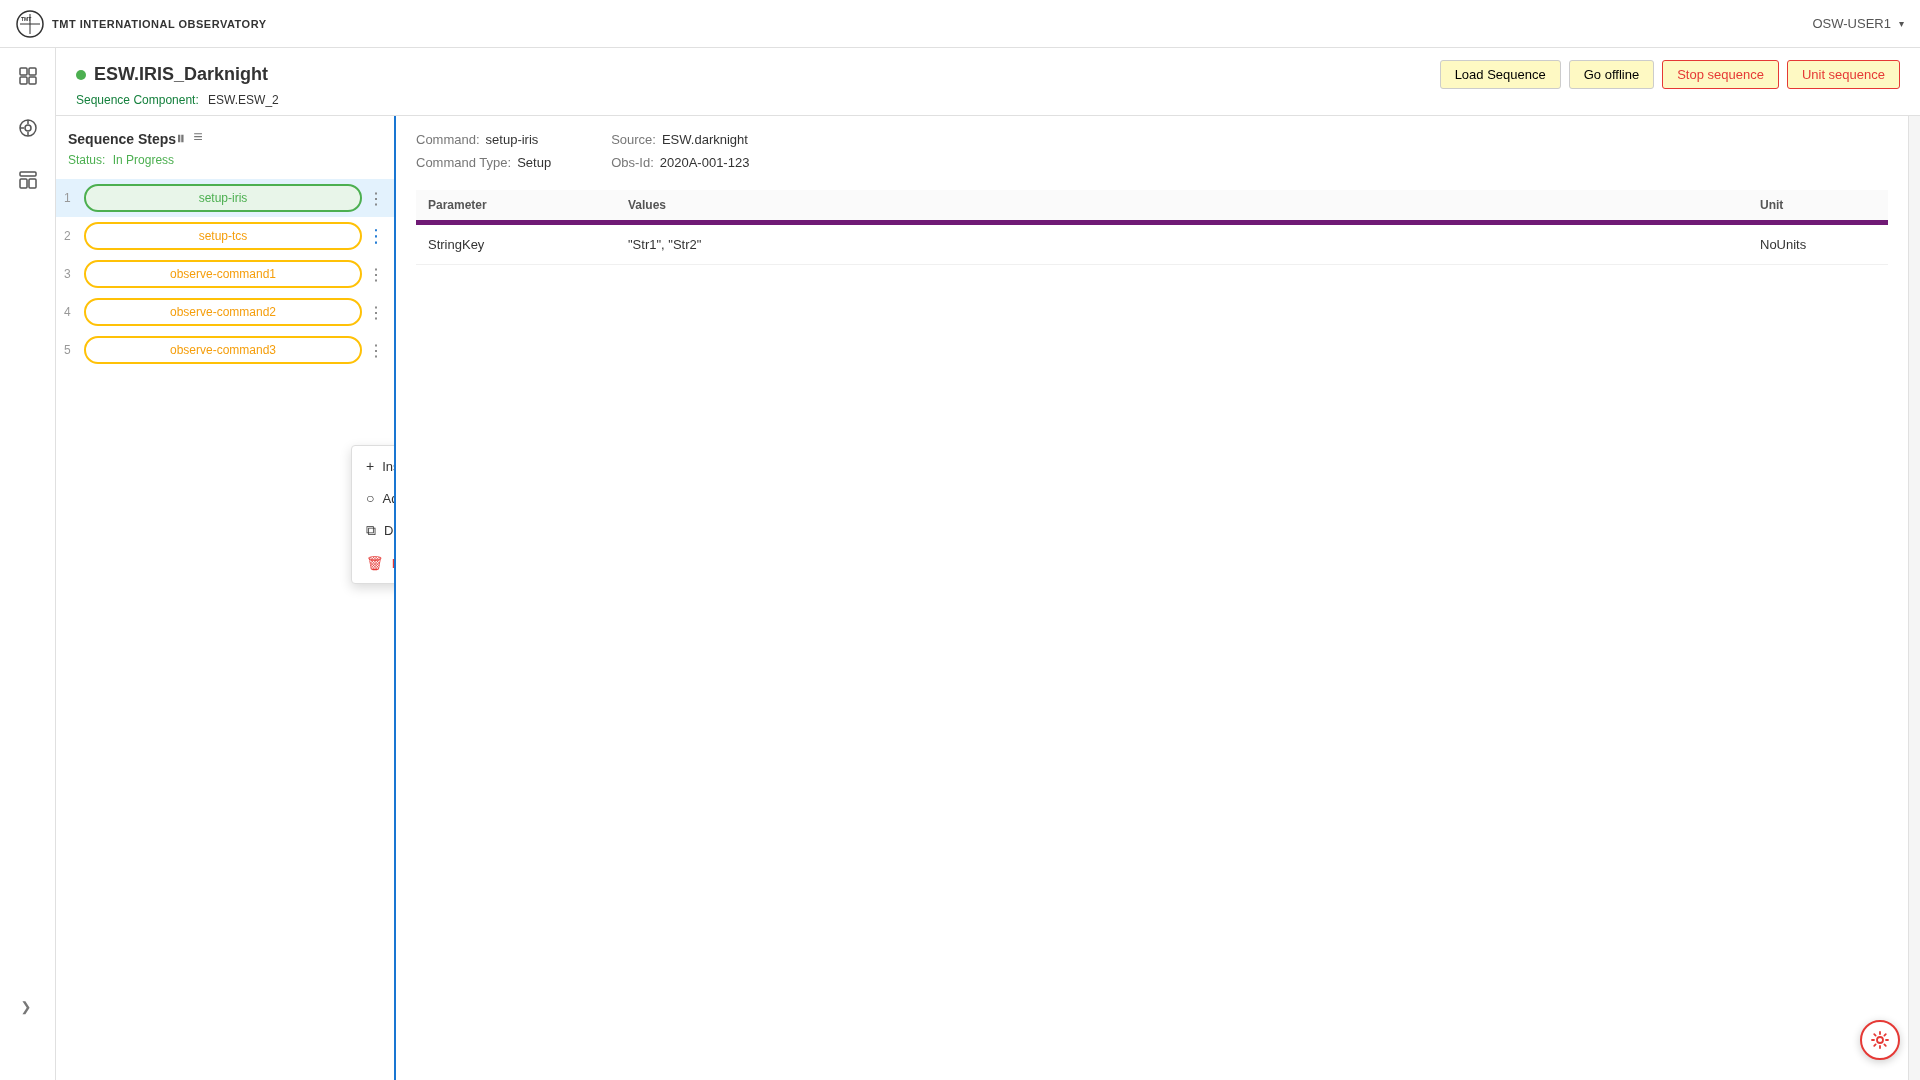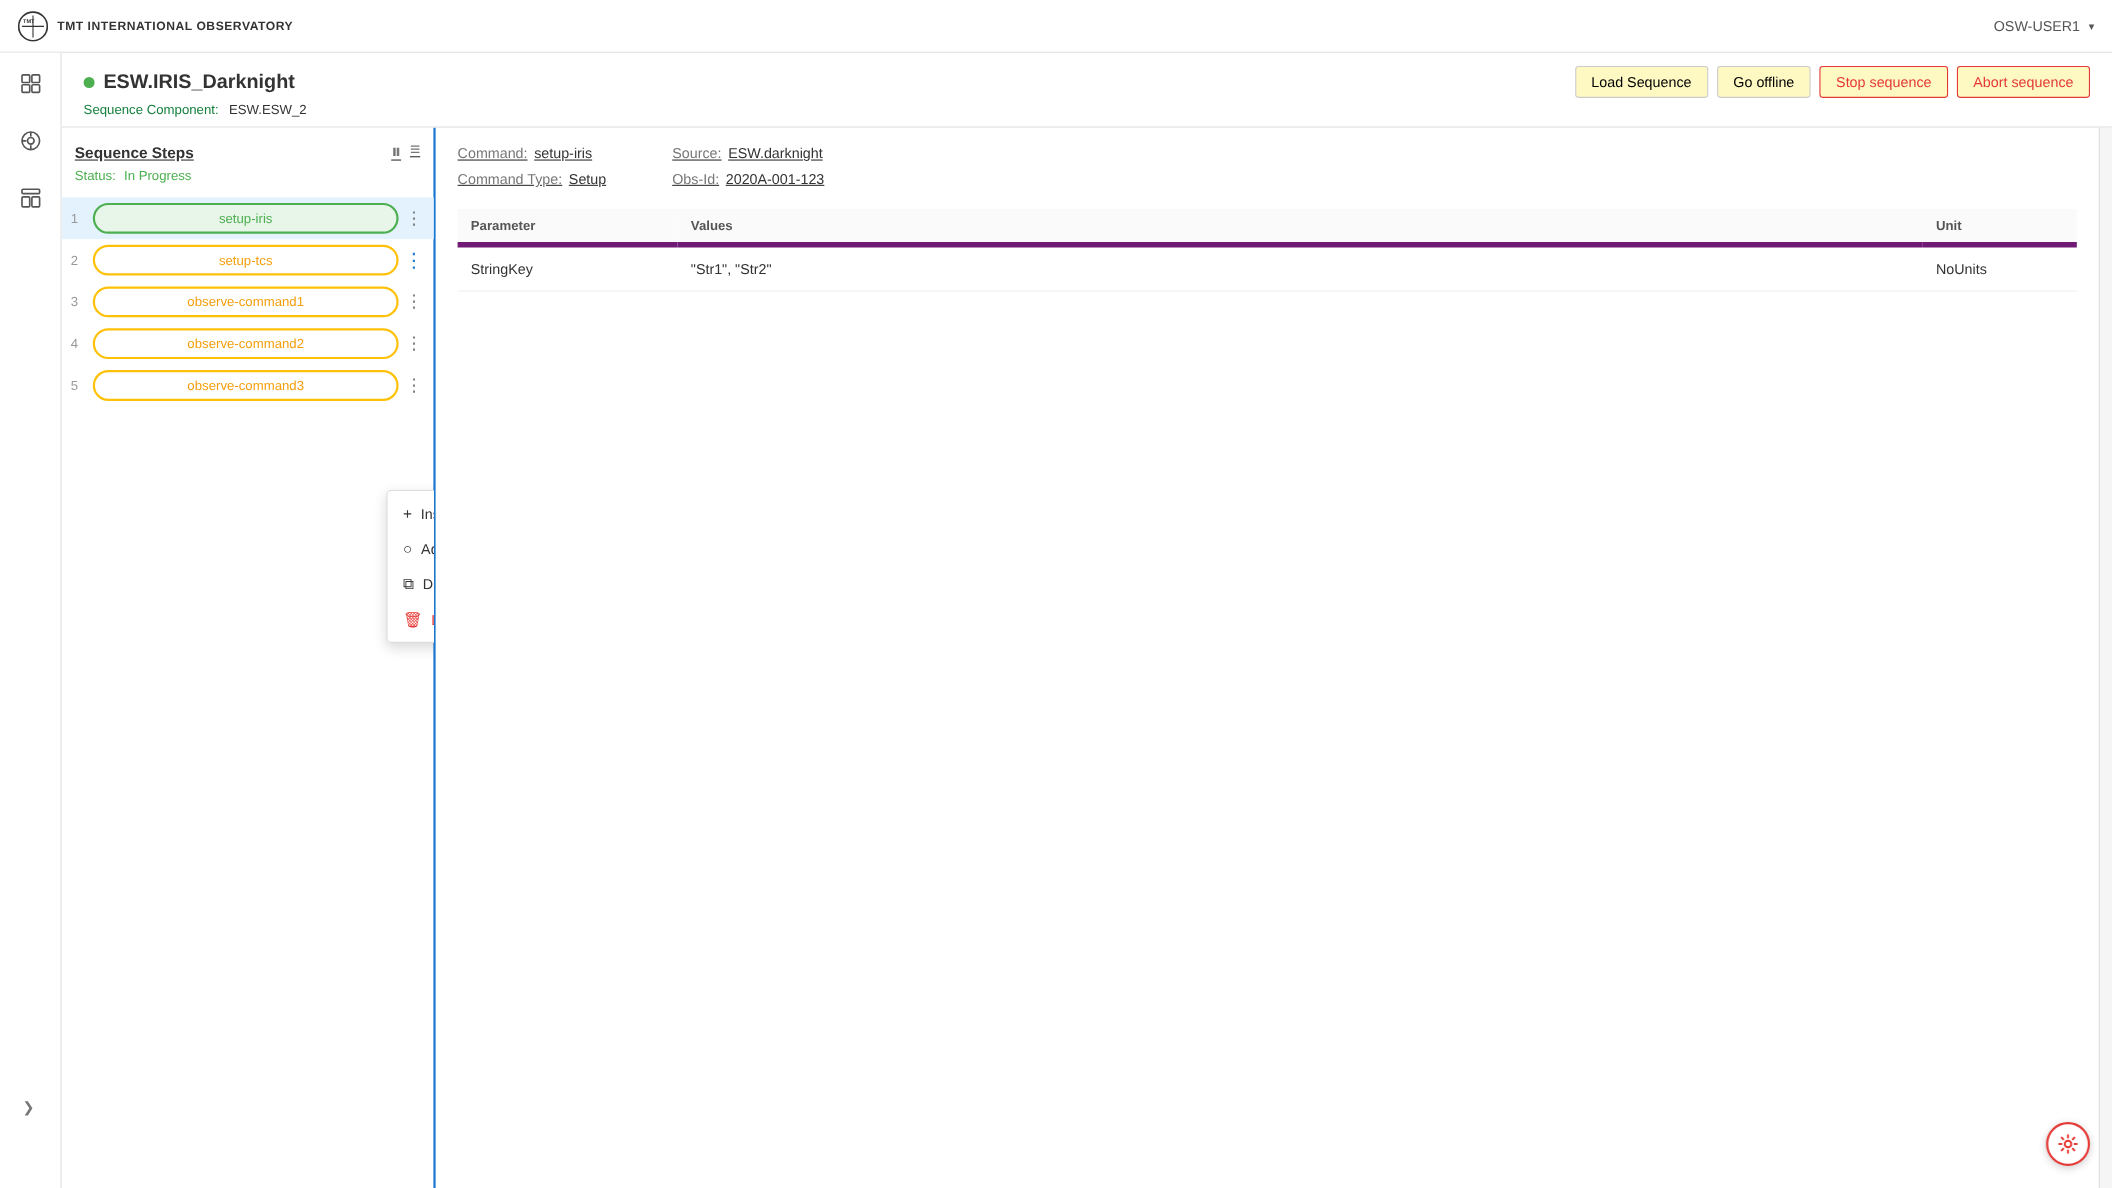--- a/index.html
+++ b/index.html
@@ -85,22 +85,20 @@
       border-right: 2px solid #1976d2;
       background: #fff;
       display: flex;
       flex-direction: column;
       overflow: hidden;
     }
     .steps-header {
       padding: 12px 12px 4px 12px;
       display: flex;
       align-items: center;
-      justify-content: space-between;
-      text-decoration: underline;
     }
     .steps-title { font-size: 14px; font-weight: 600; }
     .steps-header-icons { display: flex; gap: 8px; color: #777; }
     .steps-status { padding: 0 12px 8px 12px; font-size: 12px; color: #777; }
     .steps-status span { color: #4caf50; font-weight: 500; }
     .steps-list { overflow-y: auto; flex: 1; padding: 4px 0; position: relative; }
 
     .step-row {
       display: flex;
       align-items: center;
@@ -143,21 +141,21 @@
       padding: 8px 14px;
       cursor: pointer;
       font-size: 13px;
       color: #333;
     }
     .ctx-item.danger { color: #e53935; }
     .ctx-icon { font-size: 14px; }
 
     
     .detail-panel { flex: 1; padding: 16px 20px; overflow: auto; }
-    .cmd-meta { display: flex; gap: 60px; margin-bottom: 20px; text-decoration: underline; }
+    .cmd-meta { display: flex; gap: 60px; margin-bottom: 20px; }
     .cmd-meta-left, .cmd-meta-right { display: flex; flex-direction: column; gap: 8px; }
     .meta-row { display: flex; gap: 6px; font-size: 13px; }
     .meta-label { color: #777; }
     .meta-value { color: #333; font-weight: 500; }
 
     
     .params-table { width: 100%; border-collapse: collapse; }
     .params-table th {
       text-align: left;
       padding: 8px 12px;
@@ -252,21 +250,21 @@
     <div class="obs-bar">
       <div class="obs-title-row">
         <div class="obs-title">
           <span class="status-dot"></span>
           <span>ESW.IRIS_Darknight</span>
         </div>
         <div class="obs-buttons">
           <button class="btn">Load Sequence</button>
           <button class="btn">Go offline</button>
           <button class="btn btn-danger">Stop sequence</button>
-          <button class="btn btn-danger">Abort sequence</button>
+          <button class="btn btn-danger">Unit sequence</button>
         </div>
       </div>
       <div class="seq-component">
         <span>Sequence Component:</span>
         <span style="margin-left:6px;color:#333;">ESW.ESW_2</span>
       </div>
     </div>
 
     <div class="seq-area">
 

